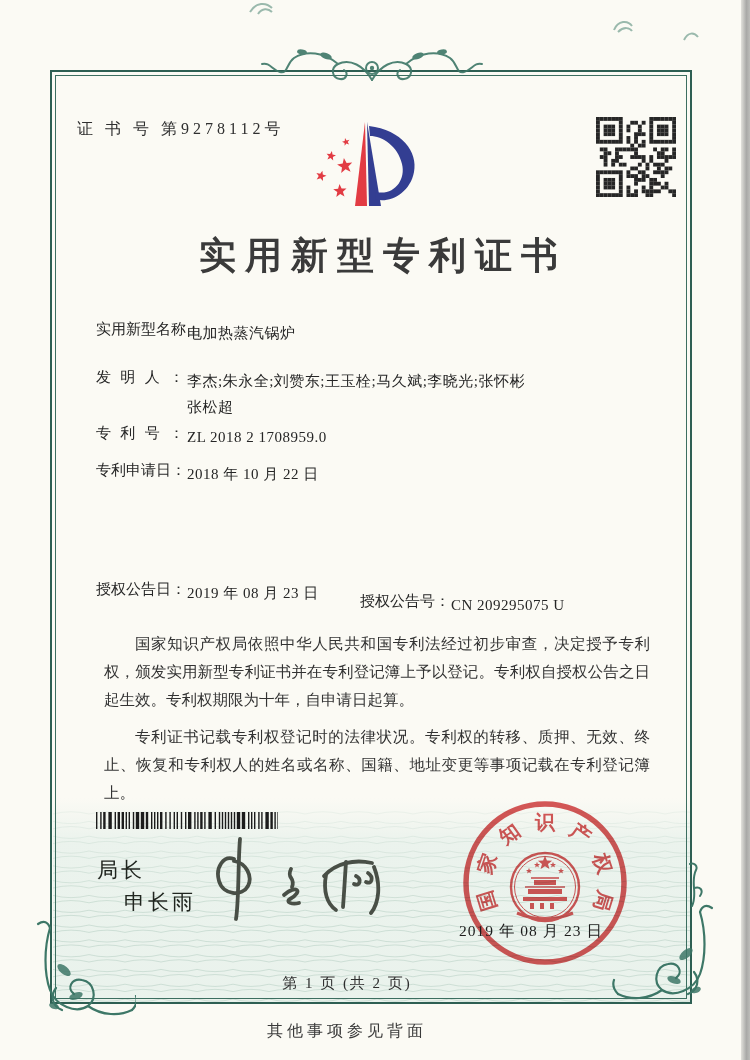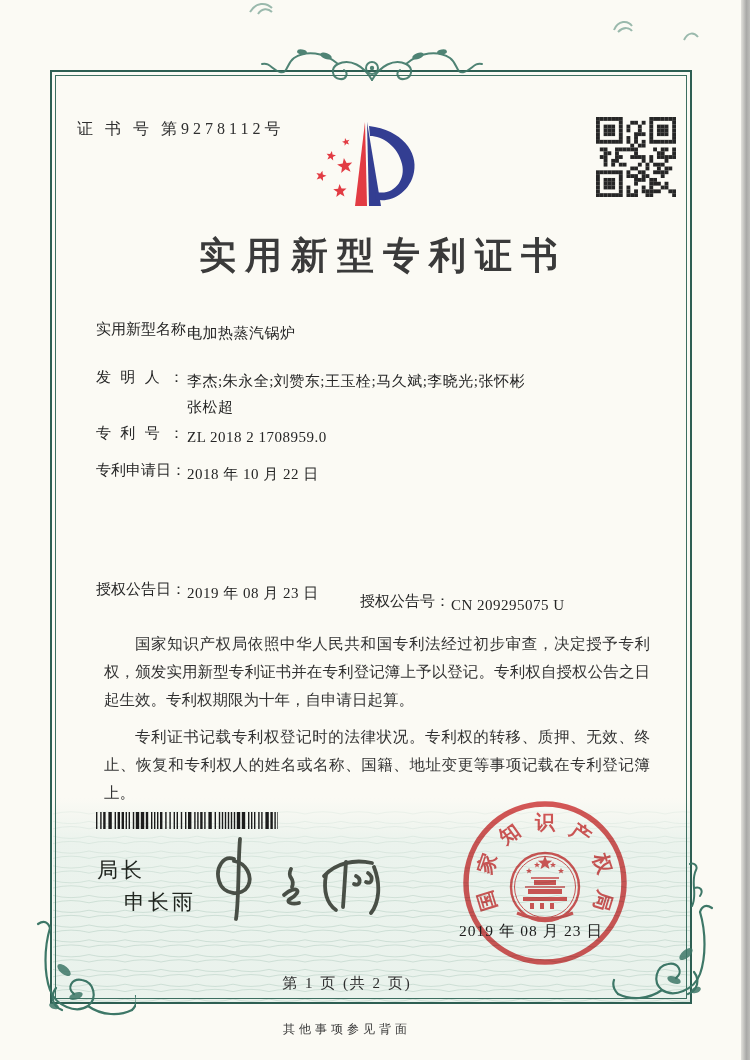--- a/index.html
+++ b/index.html
@@ -49,21 +49,21 @@
     font-size:21px;letter-spacing:3px;color:#20251f;margin-left:27px;}
   .signature{position:absolute;left:196px;top:831px;}
 
   .seal{position:absolute;left:459px;top:797px;mix-blend-mode:multiply;opacity:.92;}
   .seal-date{position:absolute;left:459px;top:921px;font-size:15.5px;color:#1c1c1c;
     letter-spacing:1px;z-index:6;}
 
   .page-indicator{position:absolute;left:50px;top:974px;width:580px;text-align:center;
     font-size:15px;color:#2d2d2d;letter-spacing:2px;padding-left:7px;}
   .footer-note{position:absolute;left:97px;top:1021px;width:500px;text-align:center;
-    font-size:12px;color:#3a3a3a;letter-spacing:4px;}
+    font-size:16px;color:#3a3a3a;letter-spacing:4px;}
 
   .ornament{position:absolute;}
   .bleed{position:absolute;opacity:.55;}
 </style>
 </head>
 <body>
 
 <svg width="0" height="0" style="position:absolute" aria-hidden="true">
   <defs>
     <g id="corner-orn" stroke="#3d7767" stroke-width="2.2" fill="none" stroke-linecap="round">

